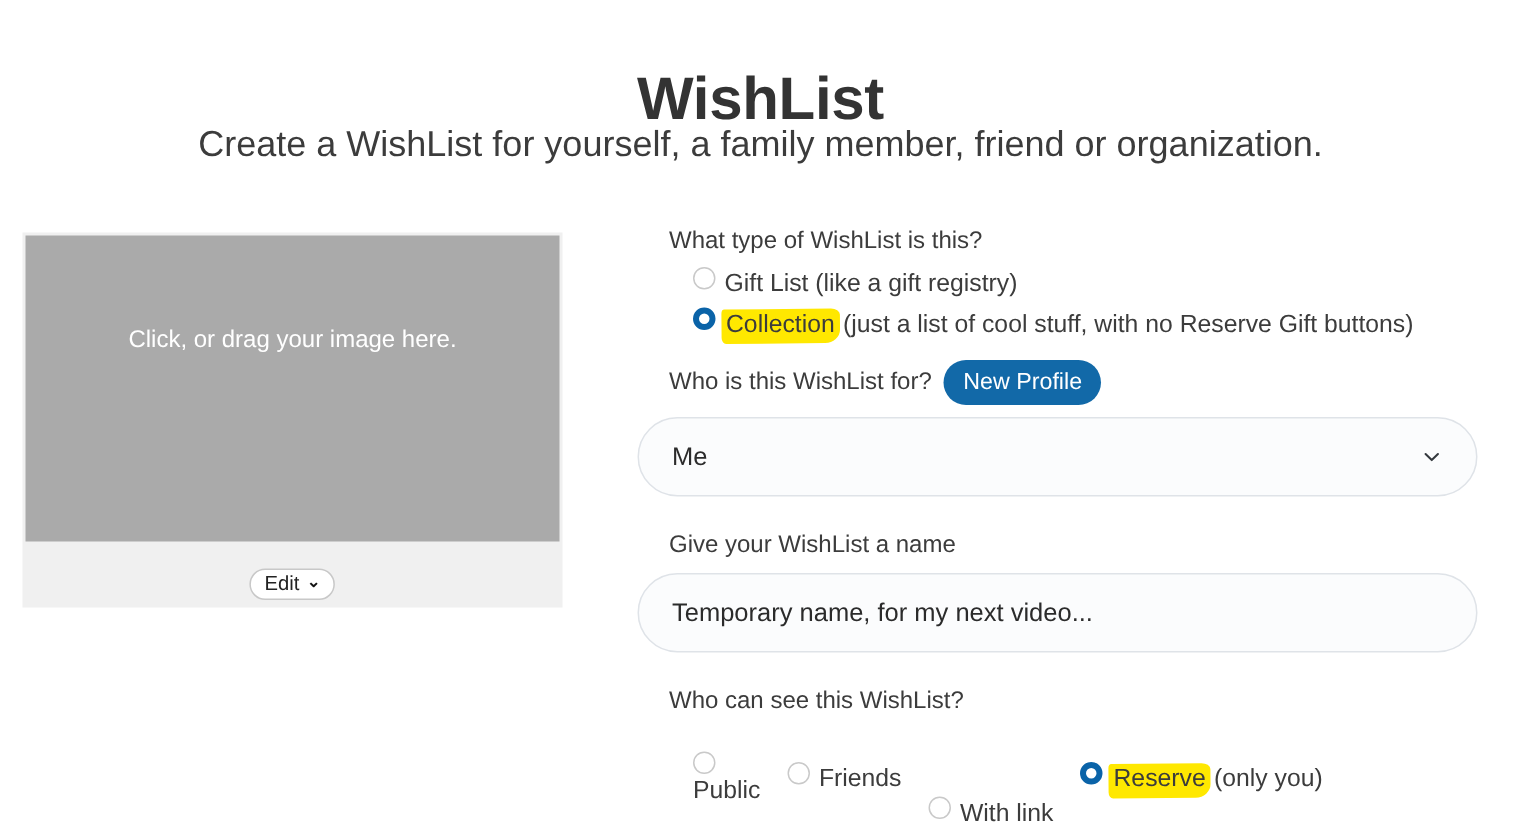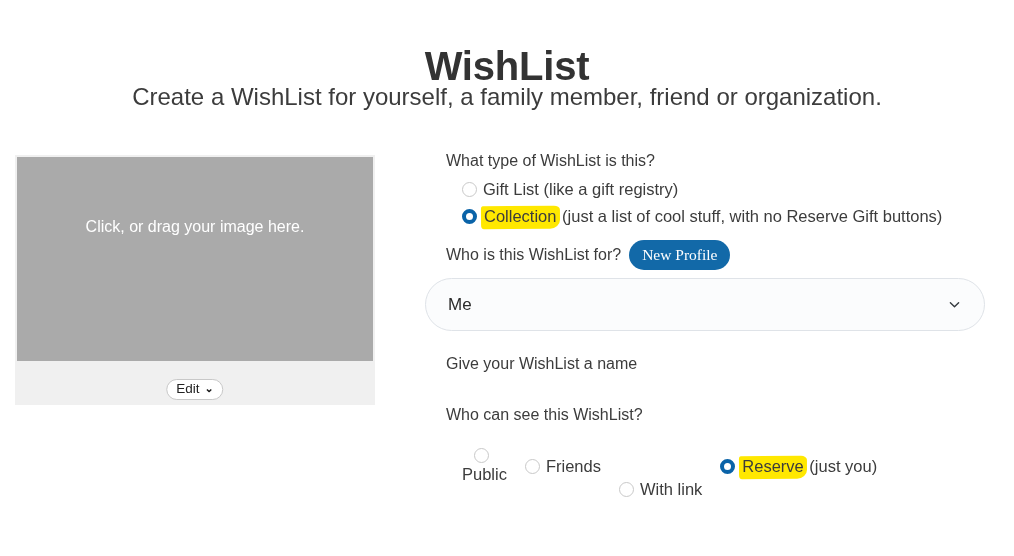--- a/index.html
+++ b/index.html
@@ -114,21 +114,20 @@
   }
 
   
   .radio-row {
     display: flex;
     align-items: center;
     white-space: nowrap;
   }
   .radio-opt {
     display: inline-flex;
-    align-items: center;
     cursor: pointer;
     white-space: nowrap;
   }
   .radio {
     position: relative;
     display: inline-block;
     width: 15px;
     height: 15px;
     border-radius: 50%;
     flex: 0 0 auto;
@@ -163,21 +162,21 @@
   .pill-button {
     display: inline-block;
     background: #1269a8;
     color: #ffffff;
     border: none;
     border-radius: 16px;
     padding: 5px 13px 6px 13px;
     font-size: 15.5px;
     line-height: 19px;
     cursor: pointer;
-    font-family: Liberation Serif, serif;
+    font-family: Liberation Sans, sans-serif;
   }
 
   .inline-q {
     display: flex;
     align-items: center;
     gap: 8px;
     margin-left: 21px;
   }
 
   
@@ -262,20 +261,23 @@
         <path d="M1.5 4 L6 8.4 L10.5 4" fill="none" stroke="#34393e" stroke-width="1.5" stroke-linecap="round" stroke-linejoin="round"></path>
       </svg>
     </div>
 
     <div style="height:22px"></div>
 
     <div class="field-label">Give your WishList a name</div>
 
     <div style="height:7px"></div>
 
+    <div class="control text-input">
+      <span>Temporary name, for my next video...</span>
+    </div>
 
     <div style="height:22px"></div>
 
     <div class="field-label">Who can see this WishList?</div>
 
     <div style="height:6px"></div>
 
     <div class="radio-row" style="margin-left:37px;">
 
       <label class="radio-opt" style="margin-right:18px;flex-direction:column;">
@@ -288,19 +290,19 @@
         <span class="radio-text">Friends</span>
       </label>
 
       <label class="radio-opt" style="margin-right:18px;margin-top:46px;">
         <span class="radio off"></span>
         <span class="radio-text">With link</span>
       </label>
 
       <label class="radio-opt">
         <span class="radio on"></span>
-        <span class="radio-text"><span class="hl"><span>Reserve</span></span><span> (just you)</span></span>
+        <span class="radio-text"><span class="hl"><span>Reserve</span></span><span> (only you)</span></span>
       </label>
 
     </div>
 
   </div>
 </div>
 
 </body></html>

